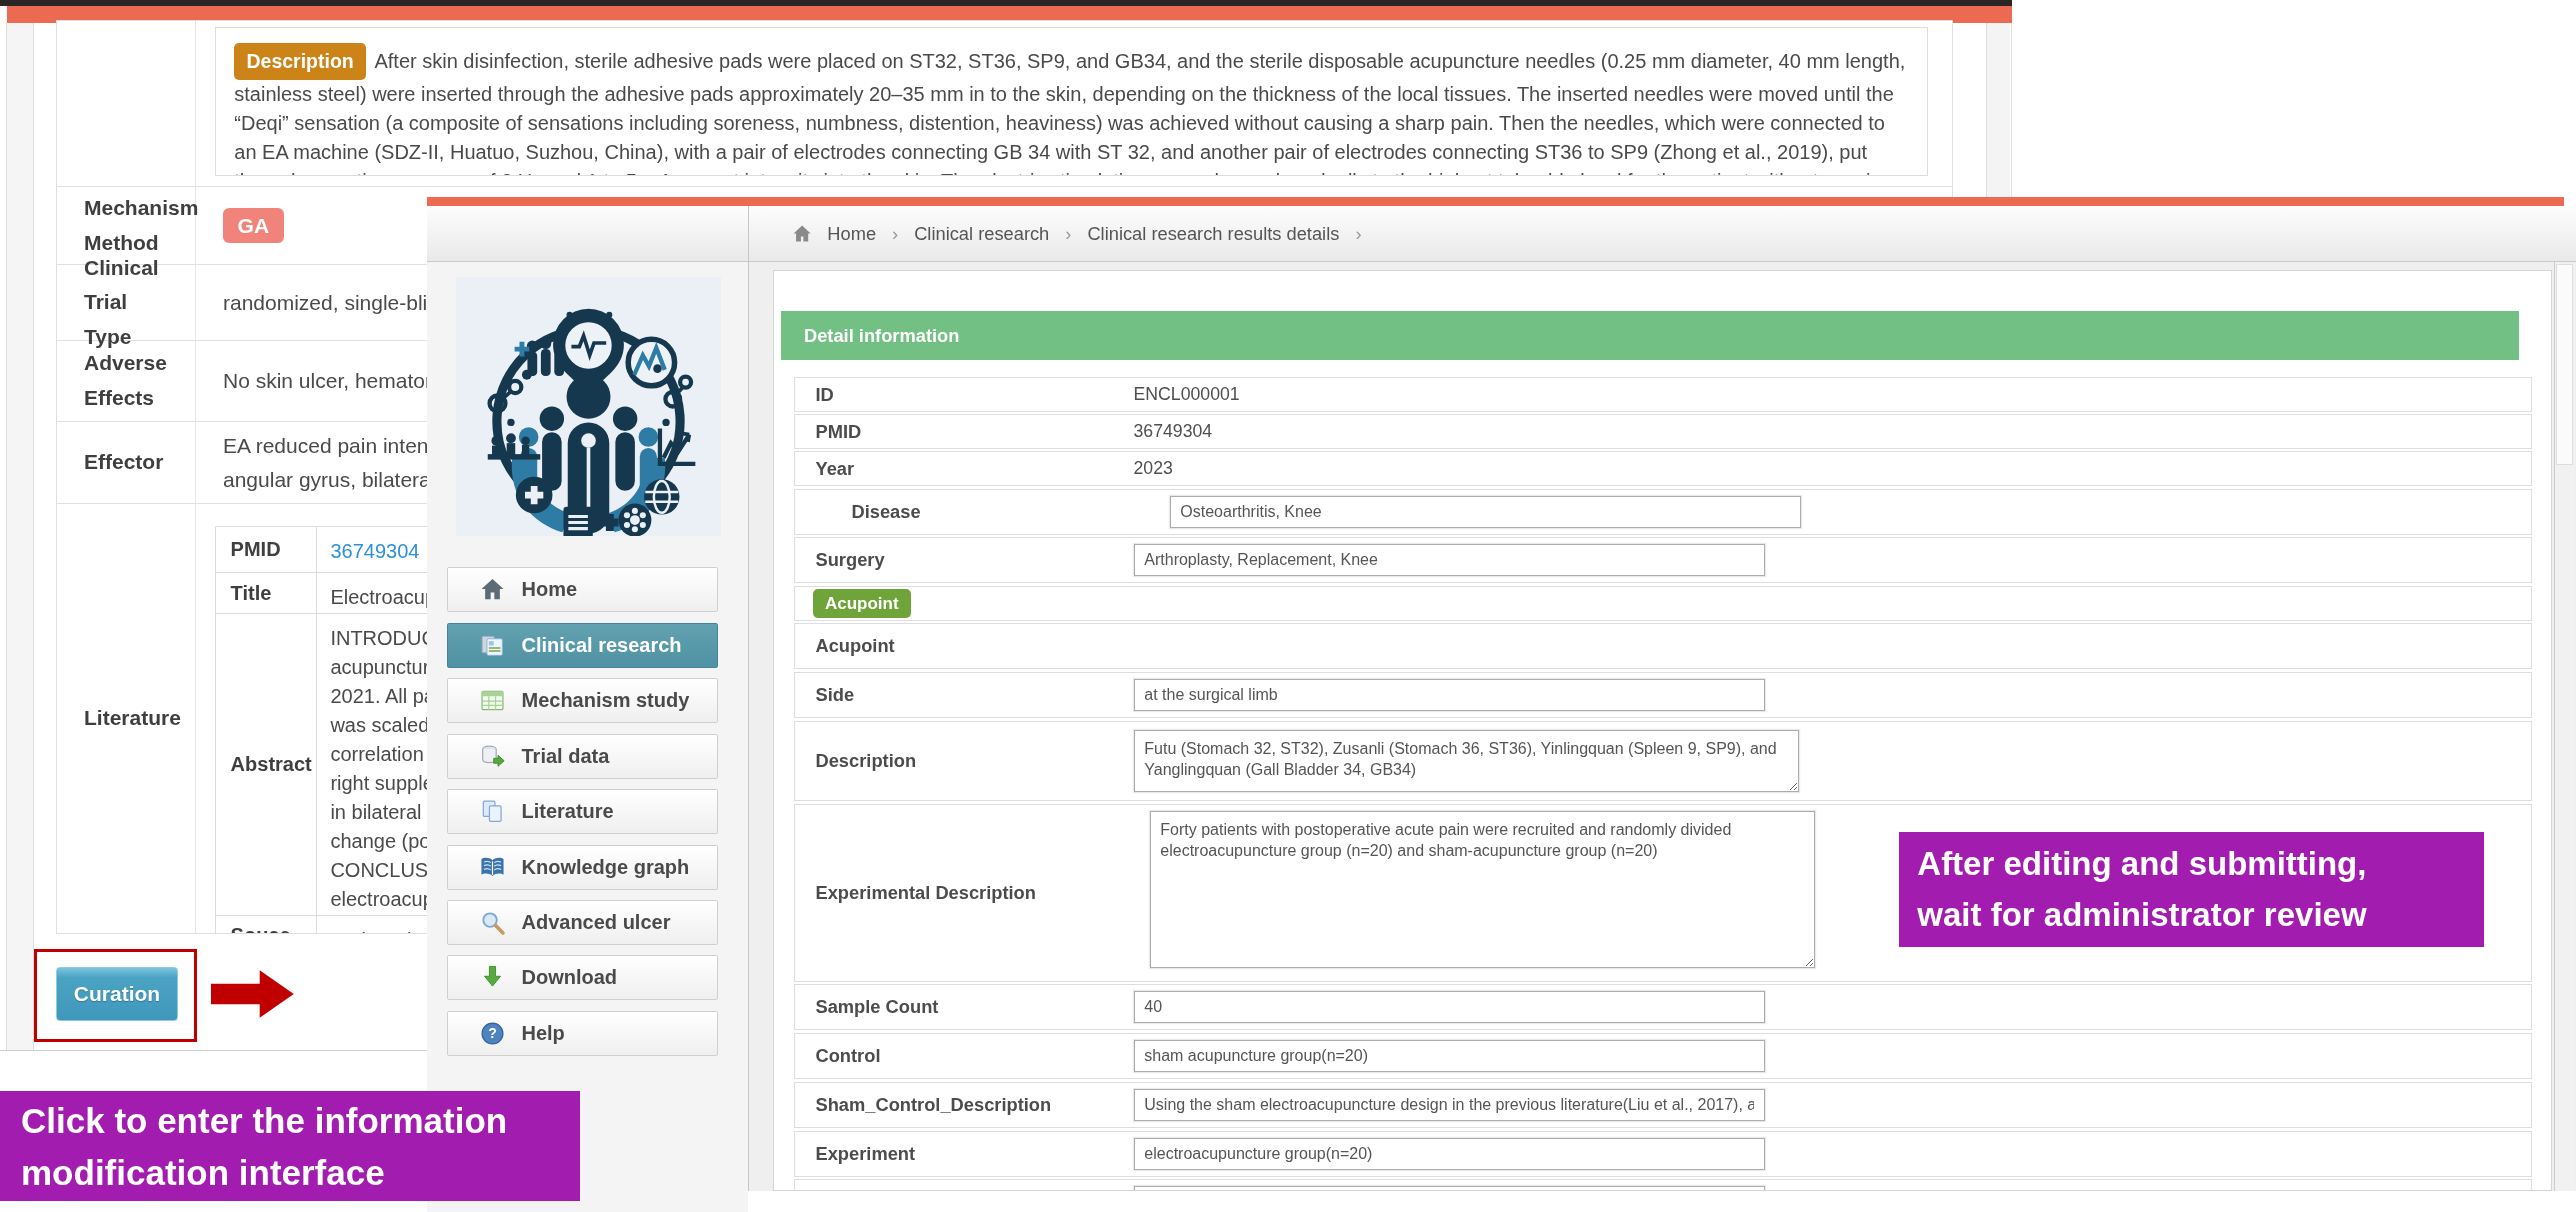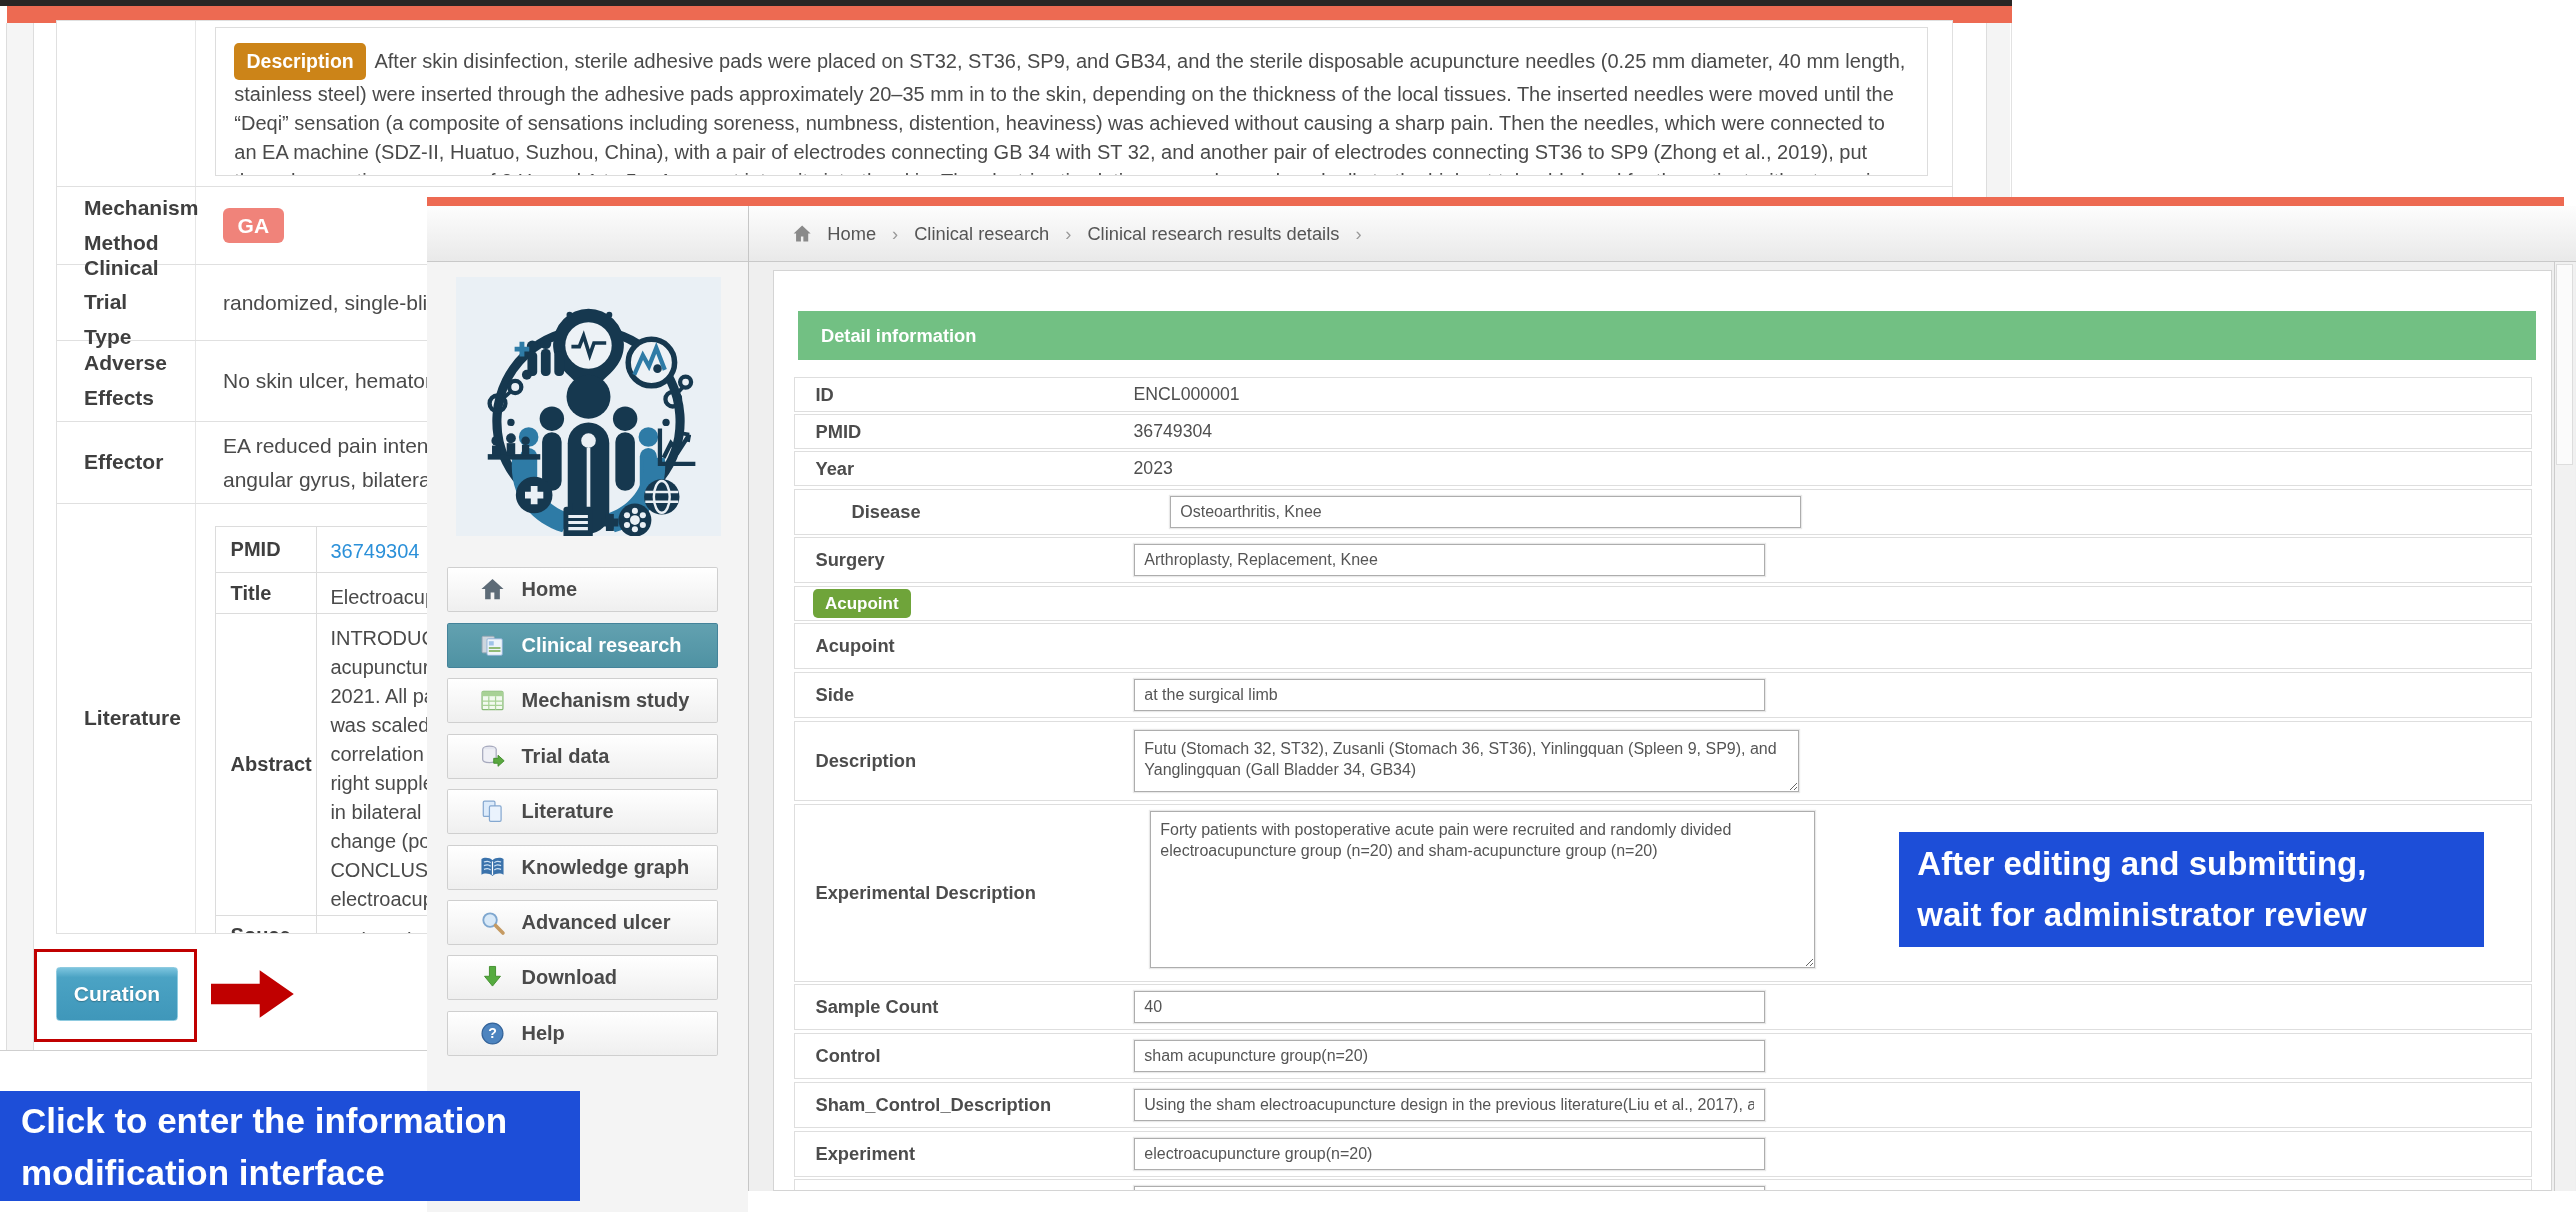--- a/index.html
+++ b/index.html
@@ -44,21 +44,21 @@
   .link { color:#2b90d9; }
 
   #curation-outline { left:34px; top:949px; width:163px; height:93px; border:3px solid #c00000; background:#fff; }
   #curation-btn { left:56px; top:967px; width:122px; height:54px; border:1.2px solid #8fcbe0; border-radius:3.7px;
                   background:linear-gradient(#7cc4de 0%, #4ba3c4 18%, #3f97ba 100%);
                   color:#fff; font-size:21px; font-weight:bold; display:flex; align-items:center; justify-content:center;
                   text-shadow:0 0.6px 1.2px rgba(0,0,0,.25); }
   #red-arrow { left:211px; top:969px; }
 
   
-  .red-banner { background:#1d4ed8; color:#ffffff; font-weight:bold; z-index:60; }
+  .red-banner { background:#a21caf; color:#ffffff; font-weight:bold; z-index:60; }
   #banner-left { left:0; top:1091px; width:580px; height:110px; font-size:35px; line-height:52px; padding:3.7px 0 0 21px; }
   #banner-right { left:1899px; top:832px; width:585px; height:115px; font-size:33px; line-height:51px; padding:6.1px 0 0 18.3px; }
 
   
   #appwin { left:427px; top:197px; width:2149px; height:1016px; background:#ffffff; }
   #app-topbar { left:0; top:0; width:2137px; height:8.5px; background:#ed6a52; }
   #crumbbar { left:0; top:8.5px; width:2149px; height:56px; background:linear-gradient(#fdfdfd,#e9e9e9);
               border-bottom:1.2px solid #c9c9c9; }
   #crumb { left:366px; top:25.6px; display:flex; align-items:center; gap:16px; font-size:18.3px; color:#555; }
   .crumb-sep { color:#999; font-size:18.3px; }
@@ -66,21 +66,21 @@
   #divider { left:321px; top:8.5px; width:1.2px; height:985px; background:#c6c6c6; }
   #logo { left:29px; top:80px; width:265px; height:259px; background:#eaf0f5; }
   .menu-item { left:20px; width:271px; height:45px; background:linear-gradient(#ffffff,#efefef);
                border:0.6px solid #cfcfcf; border-radius:1.8px; display:flex; align-items:center;
                padding-left:30.5px; gap:16px; font-size:20px; font-weight:bold; color:#4a4a4a; }
   .menu-item.active { background:linear-gradient(#62a1b0,#4f92a3); border-color:#44839a; color:#ffffff; }
   .menu-icon { flex:none; width:27px; height:27px; }
 
   #main { left:322px; top:65px; width:1827px; height:929px; background:#efefef; }
   #panel { left:346px; top:73px; width:1779px; height:921px; background:#ffffff; border:0.6px solid #d4d4d4; overflow:hidden; }
-  #panel-header { left:24px; top:40px; width:1738px; height:49px; background:#72c083; color:#fff;
+  #panel-header { left:7px; top:40px; width:1738px; height:49px; background:#72c083; color:#fff;
                   font-size:18.3px; font-weight:bold; line-height:49px; padding-left:23px; }
   .drow { left:19.5px; width:1738px; background:#fff; border:0.6px solid #dedede; display:flex; align-items:center; }
   .dlabel { flex:none; width:339px; padding-left:21px; font-size:18.3px; font-weight:bold; color:#4c4c4c; }
   .dplain { font-size:17.7px; color:#4f4f4f; }
   .dinput { width:631px; height:32px; border:0.6px solid #adadad; box-shadow:0 0 0 1.2px #e9e9e9; background:#fff;
             font-family:"Liberation Sans", sans-serif; font-size:16px; color:#555; padding:0 9.8px; }
   .dtextarea { width:665px; border:0.6px solid #adadad; box-shadow:0 0 0 1.2px #e9e9e9; background:#fff;
                font-family:"Liberation Sans", sans-serif; font-size:16px; color:#555; padding:7.3px 9.8px;
                line-height:21px; resize:both; overflow:hidden; }
   .badge-acupoint { display:inline-block; background:#6fa43a; color:#fff; font-weight:bold; font-size:17px;

